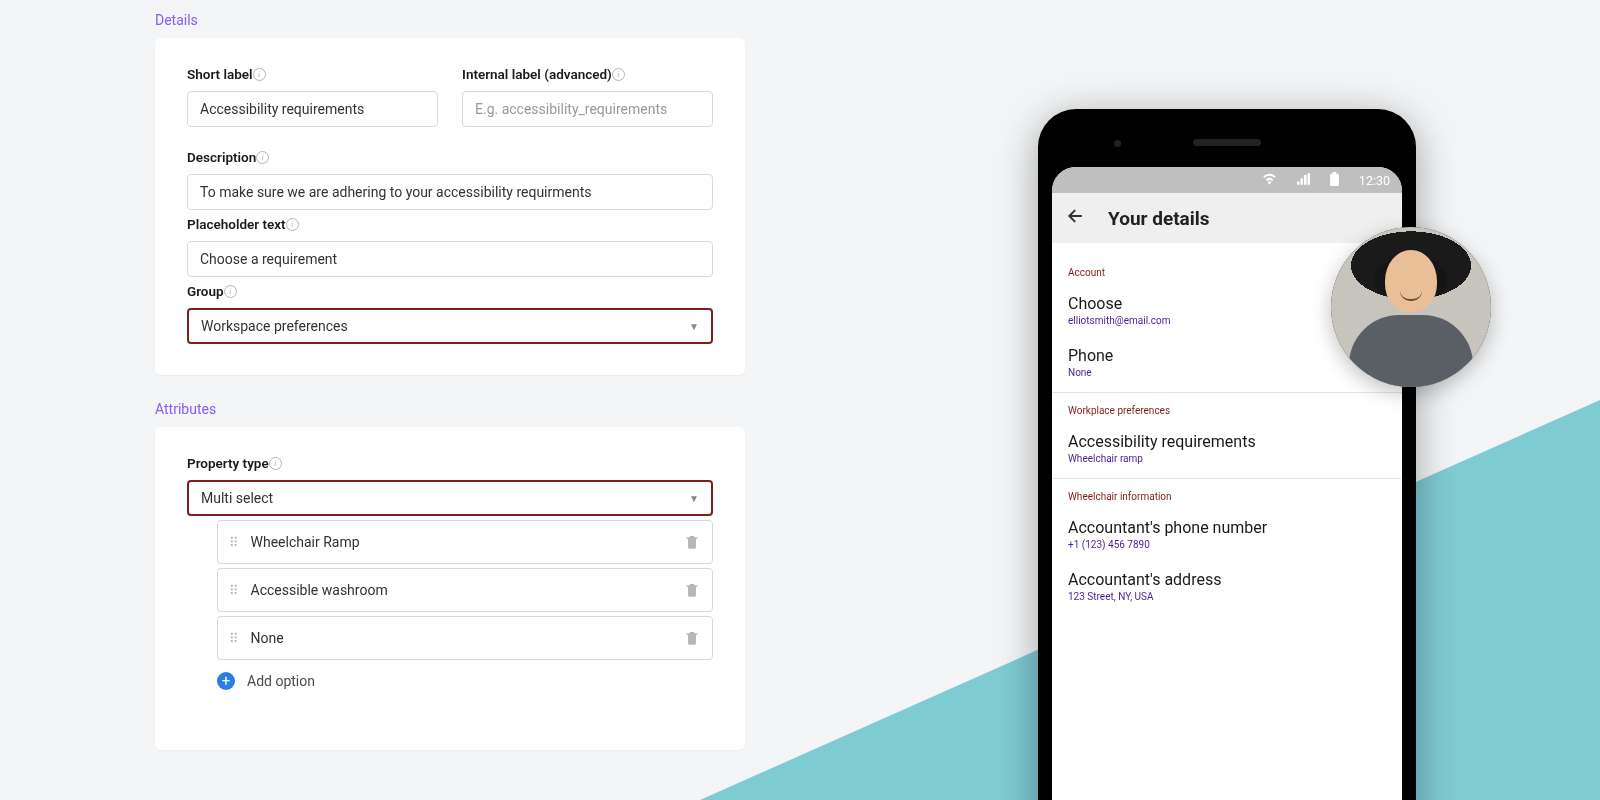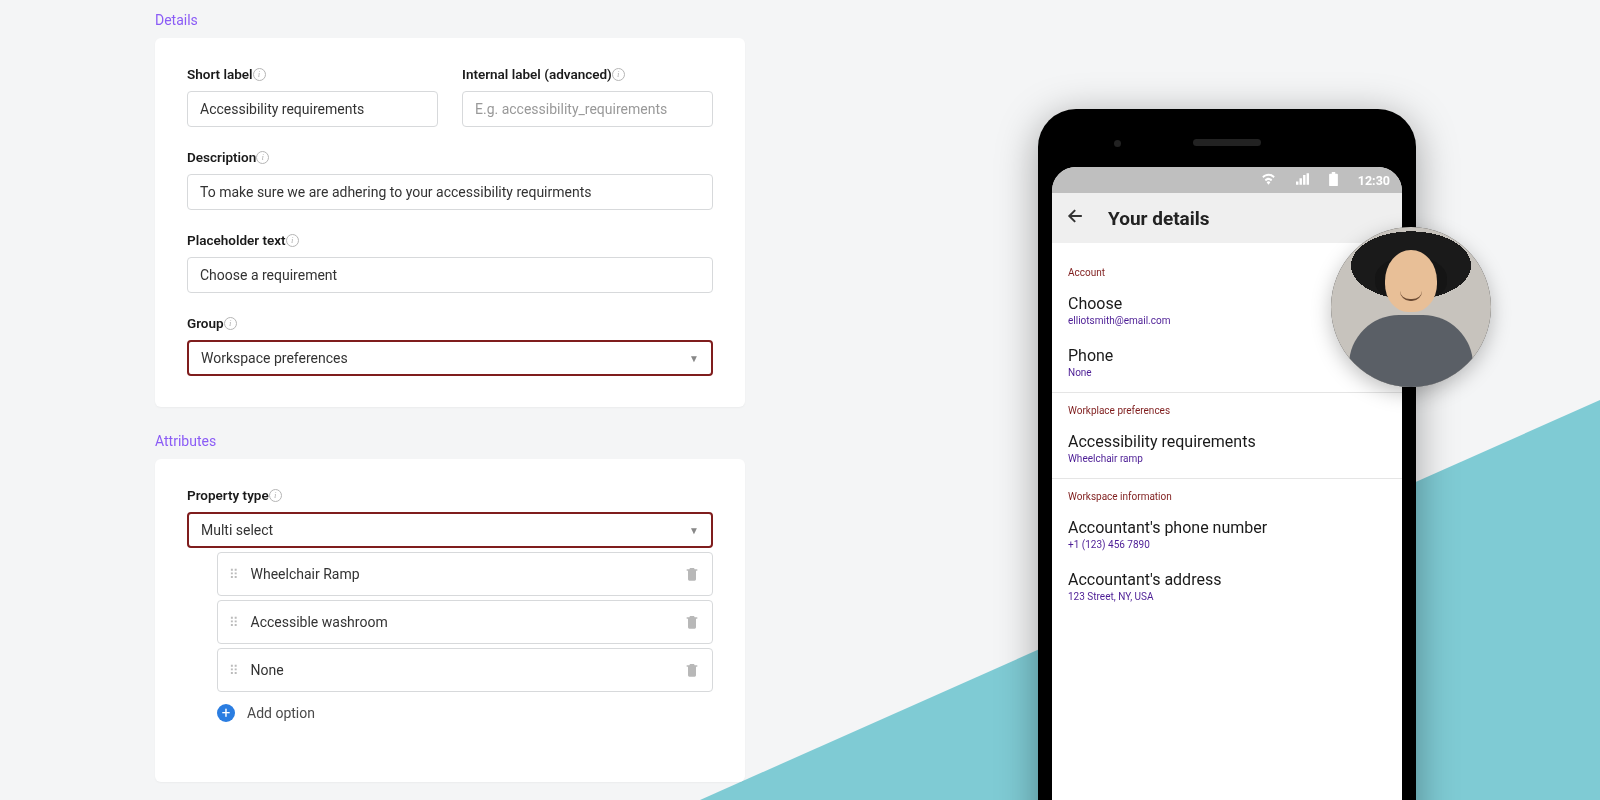--- a/index.html
+++ b/index.html
@@ -3,41 +3,41 @@
 <meta charset="utf-8">
 <style>
 *{box-sizing:border-box;margin:0;padding:0;font-family:-apple-system,BlinkMacSystemFont,"Segoe UI",Roboto,Arial,sans-serif}
 body{background:#f4f5f6;width:1600px;height:800px;overflow:hidden;position:relative}
 .teal-triangle{position:absolute;right:0;bottom:0;width:0;height:0;border-style:solid;border-width:0 0 400px 900px;border-color:transparent transparent #7fcbd4 transparent}
 .left{position:absolute;left:155px;top:12px;width:590px}
 .section-title{font-size:14px;color:#8b5cf6;margin-bottom:10px;font-weight:400}
 .card{background:#fff;border-radius:6px;padding:28px 32px 30px;box-shadow:0 1px 2px rgba(0,0,0,.04);margin-bottom:26px}
 .row{display:flex;gap:24px;margin-bottom:22px}
 .field{flex:1}
-.field-full{width:100%;margin-bottom:22px}
+.field-full{width:100%;margin-bottom:6px}
 .label{font-size:13.5px;font-weight:600;color:#1a1a1a;margin-bottom:9px;display:flex;align-items:center;}
 .info-icon{width:13px;height:13px;border:1px solid #b5b5b5;border-radius:50%;display:inline-flex;align-items:center;justify-content:center;font-size:9px;color:#b5b5b5;font-weight:400;font-style:italic;font-family:Georgia,serif}
 .input{width:100%;height:36px;border:1px solid #d7d9db;border-radius:4px;padding:0 12px;font-size:14px;color:#333;outline:none}
 .input::placeholder{color:#999}
 .select{width:100%;height:36px;border:2px solid #7f1d1d;border-radius:4px;padding:0 12px;font-size:14px;color:#333;display:flex;align-items:center;justify-content:space-between;background:#fff;cursor:pointer}
 .select .arr{font-size:10px;color:#888}
 .opt-row{display:flex;align-items:center;height:44px;border:1px solid #d7d9db;border-radius:4px;padding:0 12px 0 11px;margin-top:4px;margin-left:30px;background:#fff}
 .drag{color:#bbb;font-size:13px;letter-spacing:-2px;margin-right:14px;line-height:5px;cursor:grab}
 .opt-row .txt{flex:1;font-size:14px;color:#333}
 .trash{color:#b8b8b8;cursor:pointer}
 .trash svg{width:16px;height:18px;display:block}
 .add-row{display:flex;align-items:center;margin-top:12px;margin-left:30px;gap:12px}
 .plus-badge{width:18px;height:18px;background:#2a7de1;border-radius:50%;color:#fff;display:flex;align-items:center;justify-content:center;font-size:15px;line-height:1}
 .add-row .lbl{font-size:14px;color:#4a4a4a}
 
 .phone{position:absolute;left:1038px;top:109px;width:378px;height:780px;border-radius:38px;background:#000;padding:14px;box-shadow:0 8px 40px rgba(0,0,0,.35)}
 .speaker{position:absolute;top:30px;left:50%;transform:translateX(-50%);width:68px;height:7px;background:#222;border-radius:4px}
 .cam{position:absolute;top:31px;left:76px;width:7px;height:7px;background:#222;border-radius:50%}
 .screen{background:#fff;height:100%;border-radius:24px;overflow:hidden;margin-top:44px;height:calc(100% - 44px);position:relative}
-.statusbar{height:26px;background:#bfbfbf;display:flex;align-items:center;justify-content:flex-end;padding:0 12px;gap:20px;color:#fff;font-size:12.5px;font-weight:700}
+.statusbar{height:26px;background:#bfbfbf;display:flex;align-items:center;justify-content:flex-end;padding:0 12px;gap:20px;color:#fff;font-size:12.5px;font-weight:400}
 .statusbar .ico{display:inline-block}
 .appbar{height:50px;background:#efefef;display:flex;align-items:center;padding:0 14px;gap:22px}
 .back svg{width:20px;height:20px}
 .appbar .title{font-size:19px;font-weight:700;color:#222}
 .content{padding:14px 16px 0}
 .sec-hdr{font-size:10px;color:#7f1d1d;padding:10px 0 8px}
 .item{padding:8px 0 12px}
 .item .k{font-size:16px;color:#1a1a1a;font-weight:400;margin-bottom:2px}
 .item .v{font-size:10px;color:#4c1d95}
 .divider{height:1px;background:#e5e5e5;margin:2px -16px}
@@ -179,21 +179,21 @@
         <div class="k">Phone</div>
         <div class="v">None</div>
       </div>
       <div class="divider"></div>
       <div class="sec-hdr">Workplace preferences</div>
       <div class="item">
         <div class="k">Accessibility requirements</div>
         <div class="v">Wheelchair ramp</div>
       </div>
       <div class="divider"></div>
-      <div class="sec-hdr">Workspace information</div>
+      <div class="sec-hdr">Wheelchair information</div>
       <div class="item">
         <div class="k">Accountant's phone number</div>
         <div class="v">+1 (123) 456 7890</div>
       </div>
       <div class="item">
         <div class="k">Accountant's address</div>
         <div class="v">123 Street, NY, USA</div>
       </div>
     </div>
 

